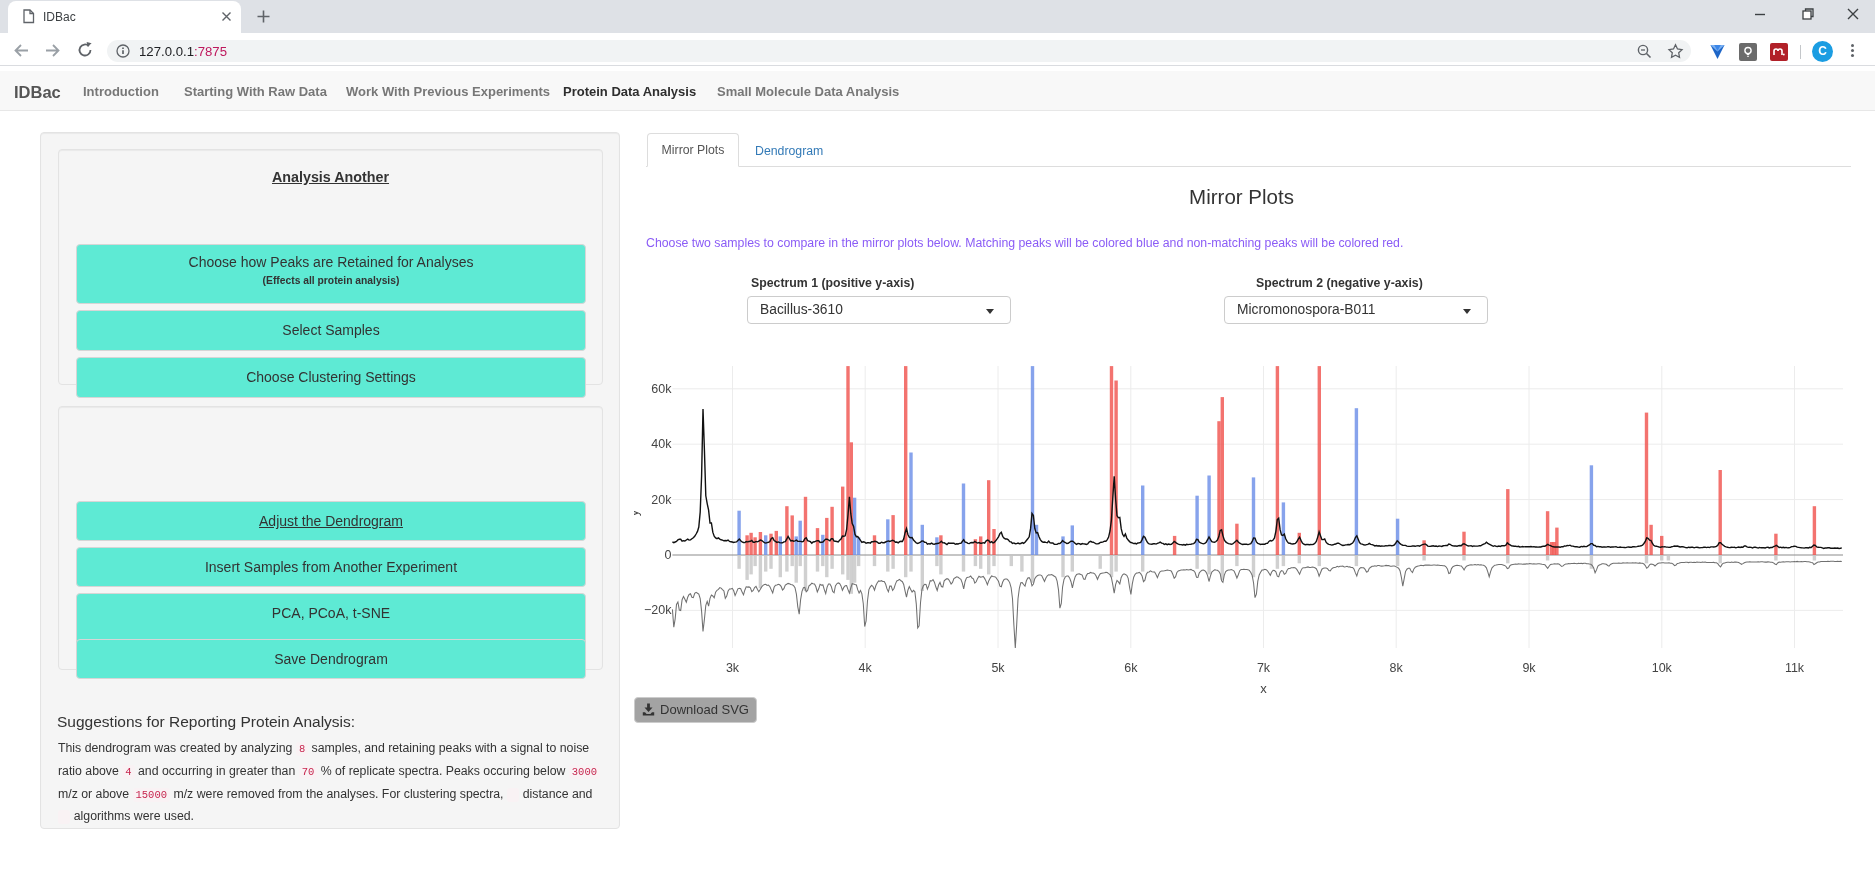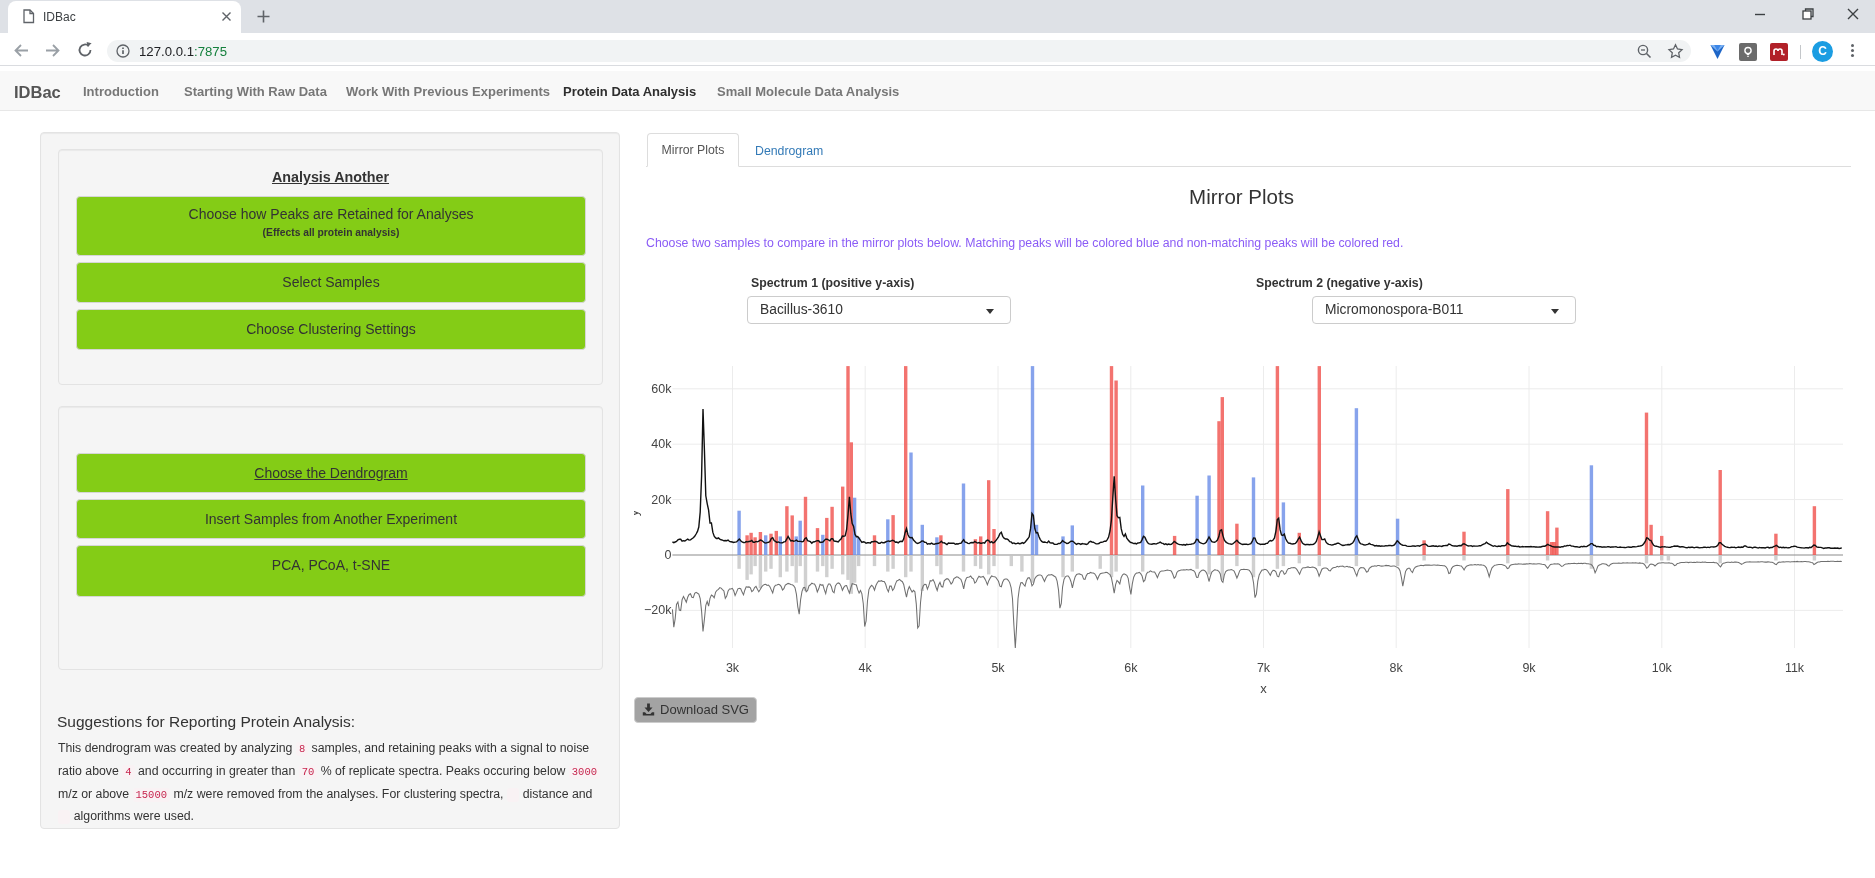--- a/index.html
+++ b/index.html
@@ -11,39 +11,39 @@
 
 #tabstrip { left:0; top:0; width:1875px; height:33px; background:#dee1e6; }
 #tab { left:8px; top:1px; width:233px; height:32px; background:#fff;
   border-radius:8px 8px 0 0; }
 #tabtitle { left:43px; top:10px; font-size:12px; color:#3c4043; }
 #toolbar { left:0; top:33px; width:1875px; height:33px; background:#fff;
   border-bottom:1px solid #dadce0; }
 #omnibox { left:107px; top:40px; width:1584px; height:22px; background:#f1f3f4;
   border-radius:11px; }
 #urltext { left:139px; top:44px; font-size:13.2px; color:#202124; }
-#urltext .port { color:#15803d; }
+#urltext .port { color:#be185d; }
 
 
 #navbar { left:0; top:71px; width:1875px; height:40px; background:#f8f8f8;
   border-bottom:1px solid #e7e7e7; }
 #brand { left:14px; top:83px; font-size:16.5px; font-weight:bold; color:#555; }
 .navitem { top:84px; font-size:13px; font-weight:bold; color:#777; }
 .navitem.active { color:#2e2e2e; }
 
 
 .well { background:#f5f5f5; border:1px solid #e3e3e3; border-radius:4px;
   box-shadow:inset 0 1px 1px rgba(0,0,0,.05); }
 #lpanel { left:40px; top:132px; width:580px; height:697px; }
 #iwell1 { left:58px; top:149px; width:545px; height:236px; }
 #iwell2 { left:58px; top:406px; width:545px; height:264px; }
 .ptitle { width:545px; text-align:center; font-size:14.3px; font-weight:bold;
   color:#333; text-decoration:underline; }
-.pbtn { left:76px; width:510px; background:#84cc16; border:1px solid #d6d6d6;
-  border-radius:4px; color:#333; font-size:14px; text-align:center; }
+.pbtn { left:76px; width:510px; background:#5eead4; border:1px solid #d6d6d6;
+  border-radius:4px; color:#333; font-size:14px; text-align:center;margin-top:48px; }
 .pbtn .l1 { margin-top:9px; }
 .pbtn .sub { font-size:10.3px; font-weight:bold; margin-top:5px; }
 #sugg-h { left:57px; top:713px; font-size:15.5px; color:#333; }
 #sugg-p { left:58px; top:738px; width:550px; font-size:12.3px; color:#333;
   line-height:21.8px; }
 code { font-family:"Liberation Mono",monospace; font-size:10.5px; color:#c7254e;
   background:#f9f2f4; border-radius:3px; padding:1px 3px; }
 
 
 #tabline { left:646px; top:166px; width:1205px; height:1px; background:#ddd; }
@@ -152,35 +152,36 @@
   <div class="abs well" id="lpanel"></div>
   <div class="abs well" id="iwell1"></div>
   <div class="abs well" id="iwell2"></div>
   <div class="abs ptitle" style="left:58px;top:169px">Analysis Another</div>
   <div class="abs pbtn" style="top:196px;height:60px">
       <div class="l1">Choose how Peaks are Retained for Analyses</div>
       <div class="sub">(Effects all protein analysis)</div>
     </div>
   <div class="abs pbtn" style="top:262px;height:41px;line-height:39px">Select Samples</div>
   <div class="abs pbtn" style="top:309px;height:41px;line-height:39px">Choose Clustering Settings</div>
-  <div class="abs pbtn" style="top:453px;height:40px;line-height:38px"><span style="text-decoration:underline">Choose the Dendrogram</span></div>
+  <div class="abs pbtn" style="top:453px;height:40px;line-height:38px"><span style="text-decoration:underline">Adjust the Dendrogram</span></div>
   <div class="abs pbtn" style="top:499px;height:40px;line-height:38px">Insert Samples from Another Experiment</div>
   <div class="abs pbtn" style="top:545px;height:52px;line-height:38px">PCA, PCoA, t-SNE</div>
+  <div class="abs pbtn" style="top:591px;height:40px;line-height:38px">Save Dendrogram</div>
   <div class="abs" id="sugg-h">Suggestions for Reporting Protein Analysis:</div>
   <div class="abs" id="sugg-p">This dendrogram was created by analyzing <code>8</code> samples, and retaining peaks with a signal to noise ratio above <code>4</code> and occurring in greater than <code>70</code> % of replicate spectra. Peaks occuring below <code>3000</code> m/z or above <code>15000</code> m/z were removed from the analyses. For clustering spectra, <code>&nbsp;</code> distance and <code>&nbsp;</code> algorithms were used.</div>
 
   <div class="abs" id="tabline"></div>
   <div class="abs" id="acttab">Mirror Plots</div>
   <div class="abs" id="dendtab">Dendrogram</div>
   <div class="abs" id="mph3">Mirror Plots</div>
   <div class="abs" id="mpdesc">Choose two samples to compare in the mirror plots below. Matching peaks will be colored blue and non-matching peaks will be colored red.</div>
   <div class="abs slabel" style="left:751px">Spectrum 1 (positive y-axis)</div>
   <div class="abs slabel" style="left:1256px">Spectrum 2 (negative y-axis)</div>
   <div class="abs sel" style="left:747px">Bacillus-3610<span class="caret" style="left:238px"></span></div>
-  <div class="abs sel" style="left:1312px">Micromonospora-B011<span class="caret" style="left:238px"></span></div>
+  <div class="abs sel" style="left:1224px">Micromonospora-B011<span class="caret" style="left:238px"></span></div>
 
   <svg width="1225" height="360" viewBox="0 0 1225 360" style="position:absolute;left:634px;top:340px;font-family:'Liberation Sans',sans-serif;">
 <line x1="98.5" y1="26" x2="98.5" y2="308" stroke="#ececec" stroke-width="1"></line>
 <line x1="231.2" y1="26" x2="231.2" y2="308" stroke="#ececec" stroke-width="1"></line>
 <line x1="364.0" y1="26" x2="364.0" y2="308" stroke="#ececec" stroke-width="1"></line>
 <line x1="496.8" y1="26" x2="496.8" y2="308" stroke="#ececec" stroke-width="1"></line>
 <line x1="629.5" y1="26" x2="629.5" y2="308" stroke="#ececec" stroke-width="1"></line>
 <line x1="762.2" y1="26" x2="762.2" y2="308" stroke="#ececec" stroke-width="1"></line>
 <line x1="895.0" y1="26" x2="895.0" y2="308" stroke="#ececec" stroke-width="1"></line>
 <line x1="1027.8" y1="26" x2="1027.8" y2="308" stroke="#ececec" stroke-width="1"></line>

